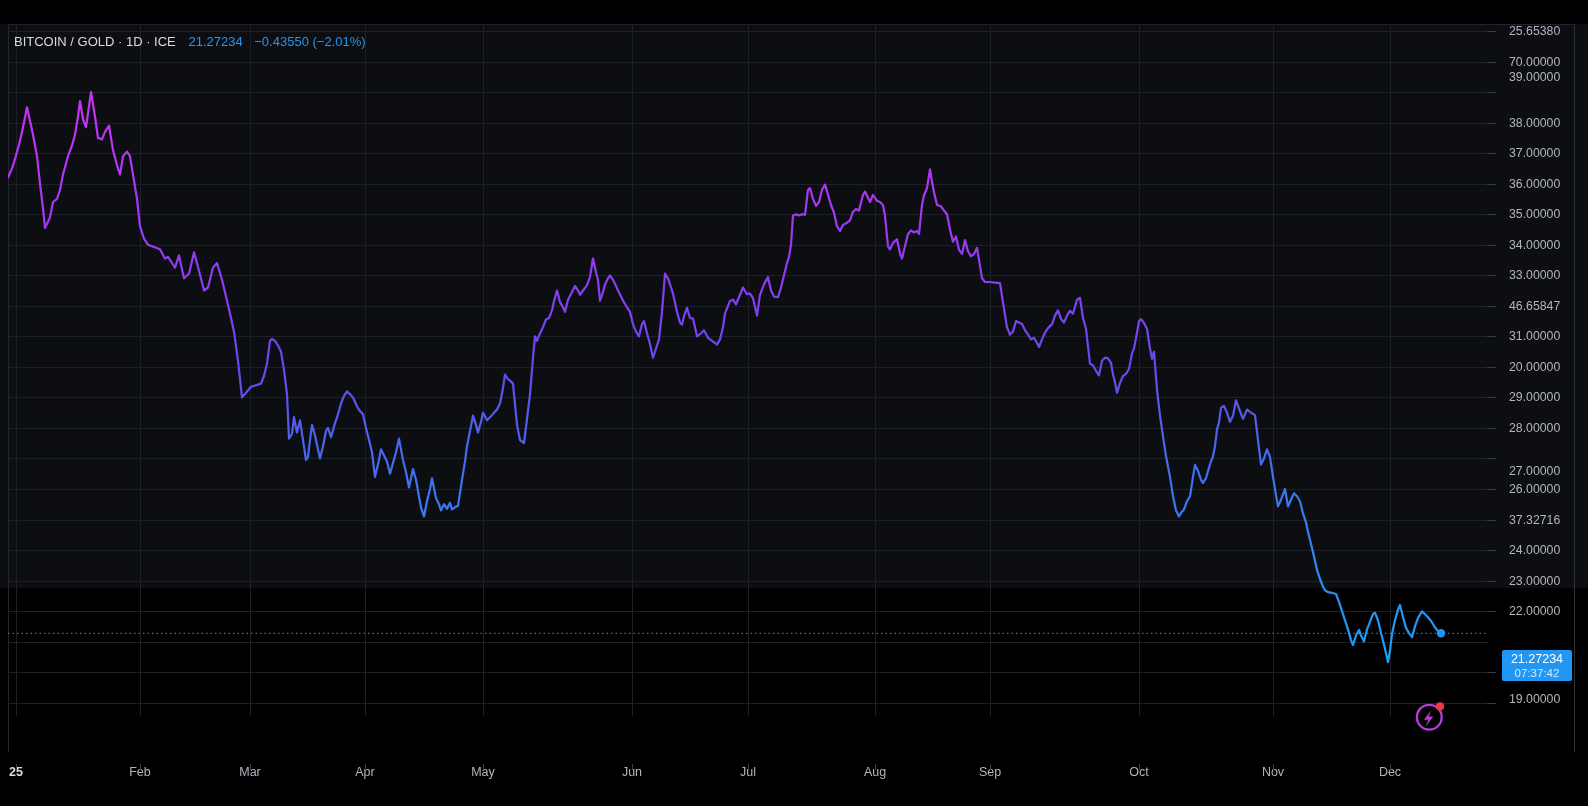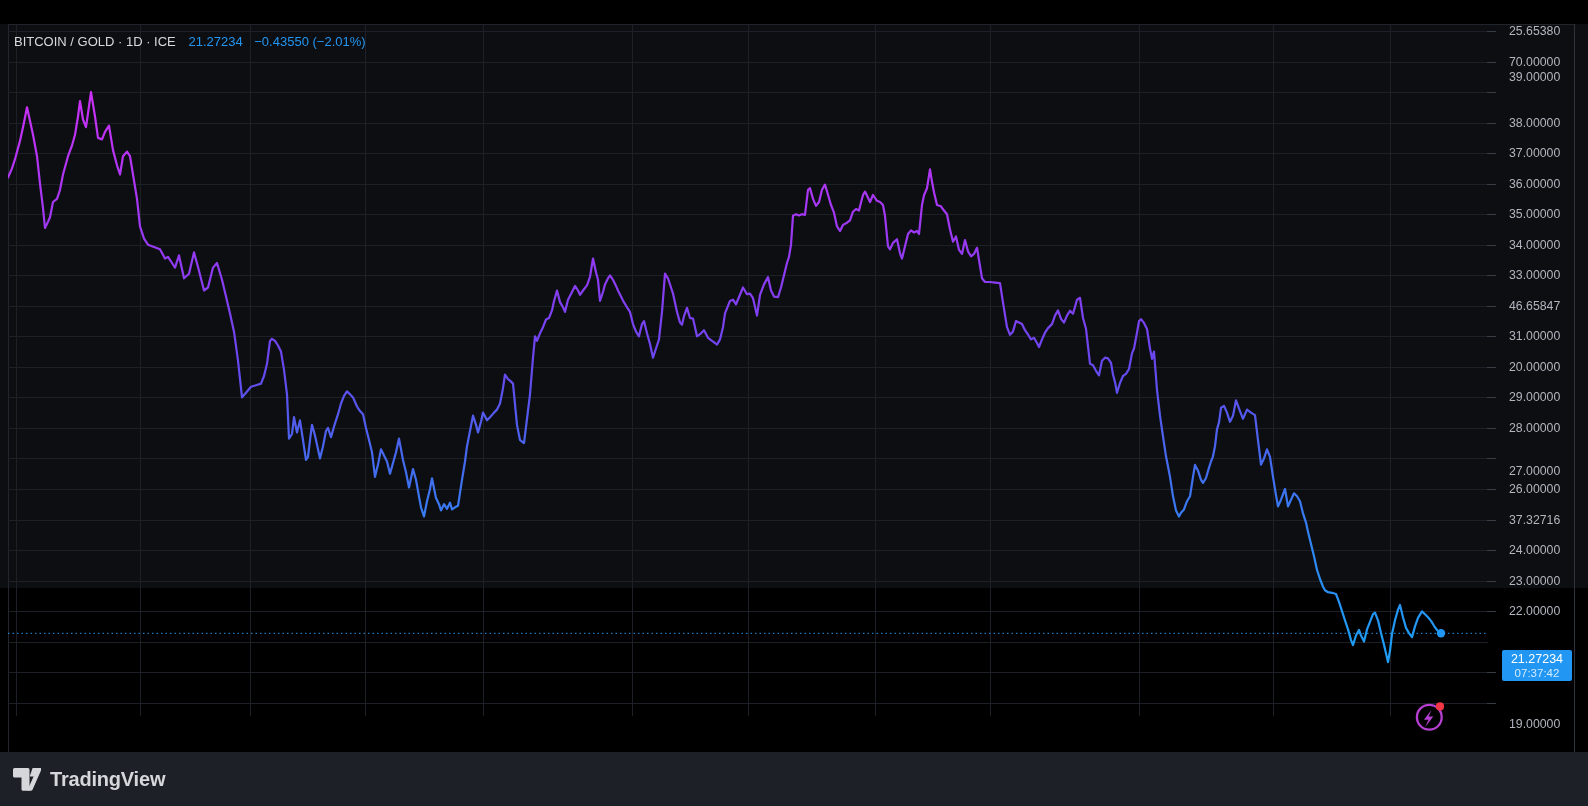--- a/index.html
+++ b/index.html
@@ -157,21 +157,21 @@
         <div class="ylab" style="top:495.5px">37.32716</div>
         <div class="ytick" style="top:495.5px"></div>
         <div class="ylab" style="top:526.0px">24.00000</div>
         <div class="ytick" style="top:526.0px"></div>
         <div class="ylab" style="top:556.6px">23.00000</div>
         <div class="ytick" style="top:556.6px"></div>
         <div class="ylab" style="top:587.1px">22.00000</div>
         <div class="ytick" style="top:587.1px"></div>
         <div class="ylab" style="top:648.2px">20.00000</div>
         <div class="ytick" style="top:648.2px"></div>
-        <div class="ylab" style="top:700px">19.00000</div>
+        <div class="ylab" style="top:675px">19.00000</div>
         <div class="ytick" style="top:678.7px"></div>
         <div class="xlab year" style="left:16px">25</div>
         <div class="xtick" style="left:16px"></div>
         <div class="xlab" style="left:140px">Feb</div>
         <div class="xtick" style="left:140px"></div>
         <div class="xlab" style="left:250px">Mar</div>
         <div class="xtick" style="left:250px"></div>
         <div class="xlab" style="left:365px">Apr</div>
         <div class="xtick" style="left:365px"></div>
         <div class="xlab" style="left:483px">May</div>
@@ -199,23 +199,14 @@
 
     <svg class="flash-btn" viewBox="0 0 36 36">
       <g>
         <circle cx="17.3" cy="17.2" r="12.4" fill="none" stroke="#b43fd1" stroke-width="2.3"></circle>
         <path d="M19.4 9.9 L11.9 19.7 h4.5 l-3.1 7.3 8.0 -10.4 h-4.6 l2.7 -6.7 Z" fill="#b43fd1"></path>
       </g>
       <circle cx="28" cy="6.4" r="4.1" fill="#f23645"></circle>
     </svg>
   </div>
 
-  <div class="footer">
-    <div class="footer-brand">
-      <svg width="28" height="23" viewBox="0 0 28 23">
-        <path d="M1.6 0 H14.9 Q16.5 0 16.5 1.6 V21.2 Q16.5 22.8 14.9 22.8 H10.1 Q8.5 22.8 8.5 21.2 V9.6 H1.6 Q0 9.6 0 8 V1.6 Q0 0 1.6 0 Z" fill="#d5d7db"></path>
-        <path d="M18.6 0 H26.4 Q28.1 0 27.4 1.6 L18.5 21.8 Q18.1 22.8 17 22.8 H14.0 Q13.2 22.8 13.6 21.8 L19.6 8.6 H16.4 Q15.6 8.6 15.9 7.7 L18.6 0 Z" fill="#d5d7db" transform="translate(1,0)"></path>
-      </svg>
-      <span class="wordmark">TradingView</span>
-    </div>
-  </div>
 
 </div>
 
 </body></html>

